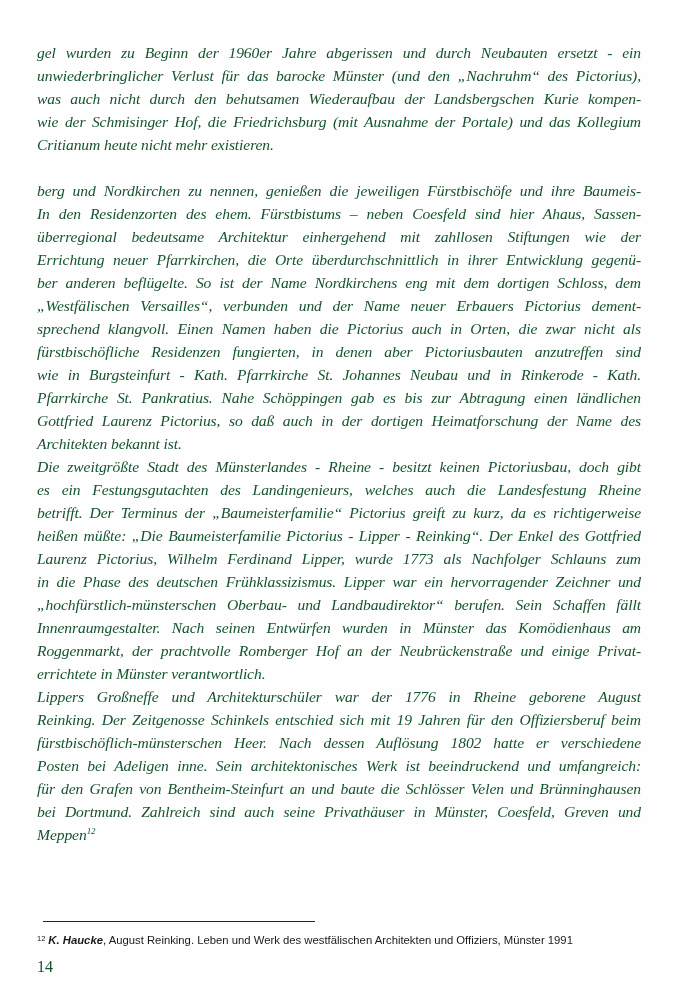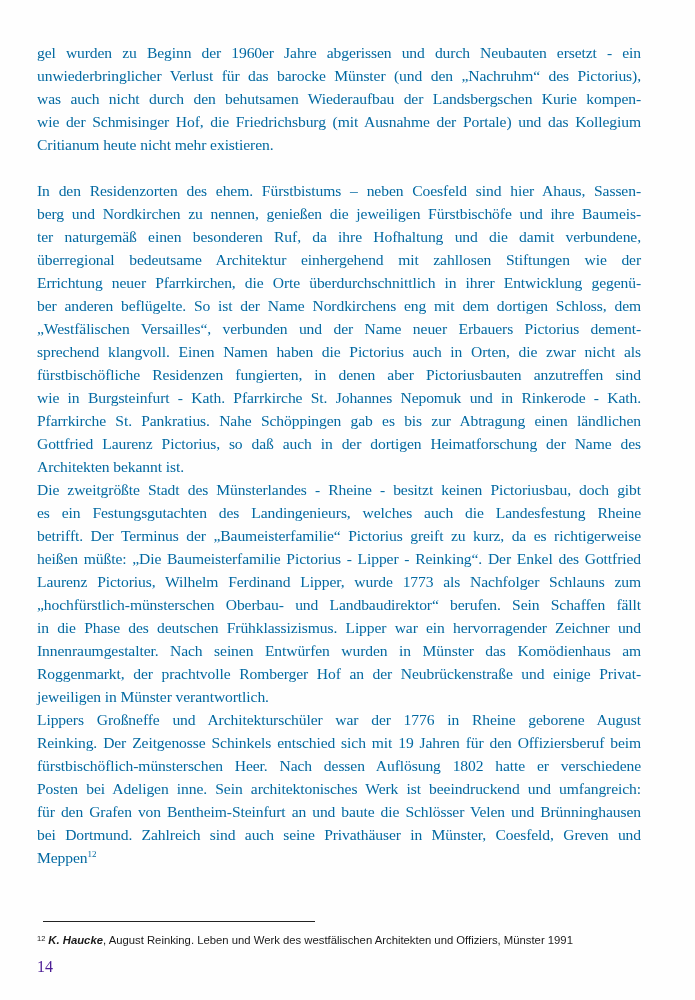--- a/index.html
+++ b/index.html
@@ -1,75 +1,74 @@
 <!DOCTYPE html>
 <html><head>
 <meta charset="utf-8">
 <style>
   html, body { margin: 0; padding: 0; background: #ffffff; }
   body { width: 695px; height: 1000px; position: relative; overflow: hidden; }
   .page { position: absolute; left: 0; top: 0; width: 695px; height: 1000px; background: #fefefe; }
   .body-text {
     position: absolute; left: 37px; top: 41px; width: 604px;
     font-family: "Liberation Serif", serif; font-size: 15.6px; line-height: 23px;
-    color: #0369a1; letter-spacing: -0.1px;
+    color: #14532d; letter-spacing: -0.1px; font-style: italic;
   }
   .body-text .line { display: block; white-space: nowrap; text-align: justify; text-align-last: justify; height: 23px; }
   .body-text .line.last { text-align-last: left; }
   .body-text .gap { display: block; height: 23px; }
   .body-text sup { font-size: 9px; line-height: 0; vertical-align: 6px; }
   .fn-rule { position: absolute; left: 43px; top: 921px; width: 272px; height: 0; border-top: 1.3px solid #222; }
   .footnote {
     position: absolute; left: 37px; top: 934px; width: 620px; white-space: nowrap;
     font-family: "Liberation Sans", sans-serif; font-size: 11.3px; color: #1a1a1a;
   }
   .footnote .fn-num { font-size: 7.5px; vertical-align: 3px; margin-right: 3px; }
   .footnote .fn-author { font-weight: bold; font-style: italic; }
   .page-number {
     position: absolute; left: 37px; top: 958px;
-    font-family: "Liberation Serif", serif; font-size: 16px; color: #4c1d95;
+    font-family: "Liberation Serif", serif; font-size: 16px; color: #14532d;
   }
 </style>
 </head>
 <body>
 
 <div class="page">
   <div class="body-text">
 
     <span class="line">gel wurden zu Beginn der 1960er Jahre abgerissen und durch Neubauten ersetzt - ein</span>
     <span class="line">unwiederbringlicher Verlust für das barocke Münster (und den „Nachruhm“ des Pictorius),</span>
     <span class="line">was auch nicht durch den behutsamen Wiederaufbau der Landsbergschen Kurie kompen-</span>
     <span class="line">wie der Schmisinger Hof, die Friedrichsburg (mit Ausnahme der Portale) und das Kollegium</span>
     <span class="line last">Critianum heute nicht mehr existieren.</span>
     <span class="gap"></span>
 
+    <span class="line">berg und Nordkirchen zu nennen, genießen die jeweiligen Fürstbischöfe und ihre Baumeis-</span>
     <span class="line">In den Residenzorten des ehem. Fürstbistums – neben Coesfeld sind hier Ahaus, Sassen-</span>
-    <span class="line">berg und Nordkirchen zu nennen, genießen die jeweiligen Fürstbischöfe und ihre Baumeis-</span>
-    <span class="line">ter naturgemäß einen besonderen Ruf, da ihre Hofhaltung und die damit verbundene,</span>
     <span class="line">überregional bedeutsame Architektur einhergehend mit zahllosen Stiftungen wie der</span>
     <span class="line">Errichtung neuer Pfarrkirchen, die Orte überdurchschnittlich in ihrer Entwicklung gegenü-</span>
     <span class="line">ber anderen beflügelte. So ist der Name Nordkirchens eng mit dem dortigen Schloss, dem</span>
     <span class="line">„Westfälischen Versailles“, verbunden und der Name neuer Erbauers Pictorius dement-</span>
     <span class="line">sprechend klangvoll. Einen Namen haben die Pictorius auch in Orten, die zwar nicht als</span>
     <span class="line">fürstbischöfliche Residenzen fungierten, in denen aber Pictoriusbauten anzutreffen sind</span>
-    <span class="line">wie in Burgsteinfurt - Kath. Pfarrkirche St. Johannes Nepomuk und in Rinkerode - Kath.</span>
+    <span class="line">wie in Burgsteinfurt - Kath. Pfarrkirche St. Johannes Neubau und in Rinkerode - Kath.</span>
     <span class="line">Pfarrkirche St. Pankratius. Nahe Schöppingen gab es bis zur Abtragung einen ländlichen</span>
     <span class="line">Gottfried Laurenz Pictorius, so daß auch in der dortigen Heimatforschung der Name des</span>
     <span class="line last">Architekten bekannt ist.</span>
 
     <span class="line">Die zweitgrößte Stadt des Münsterlandes - Rheine - besitzt keinen Pictoriusbau, doch gibt</span>
     <span class="line">es ein Festungsgutachten des Landingenieurs, welches auch die Landesfestung Rheine</span>
     <span class="line">betrifft. Der Terminus der „Baumeisterfamilie“ Pictorius greift zu kurz, da es richtigerweise</span>
     <span class="line">heißen müßte: „Die Baumeisterfamilie Pictorius - Lipper - Reinking“. Der Enkel des Gottfried</span>
     <span class="line">Laurenz Pictorius, Wilhelm Ferdinand Lipper, wurde 1773 als Nachfolger Schlauns zum</span>
+    <span class="line">in die Phase des deutschen Frühklassizismus. Lipper war ein hervorragender Zeichner und</span>
     <span class="line">„hochfürstlich-münsterschen Oberbau- und Landbaudirektor“ berufen. Sein Schaffen fällt</span>
-    <span class="line">in die Phase des deutschen Frühklassizismus. Lipper war ein hervorragender Zeichner und</span>
     <span class="line">Innenraumgestalter. Nach seinen Entwürfen wurden in Münster das Komödienhaus am</span>
     <span class="line">Roggenmarkt, der prachtvolle Romberger Hof an der Neubrückenstraße und einige Privat-</span>
-    <span class="line last">jeweiligen in Münster verantwortlich.</span>
+    <span class="line last">errichtete in Münster verantwortlich.</span>
 
     <span class="line">Lippers Großneffe und Architekturschüler war der 1776 in Rheine geborene August</span>
     <span class="line">Reinking. Der Zeitgenosse Schinkels entschied sich mit 19 Jahren für den Offiziersberuf beim</span>
     <span class="line">fürstbischöflich-münsterschen Heer. Nach dessen Auflösung 1802 hatte er verschiedene</span>
     <span class="line">Posten bei Adeligen inne. Sein architektonisches Werk ist beeindruckend und umfangreich:</span>
     <span class="line">für den Grafen von Bentheim-Steinfurt an und baute die Schlösser Velen und Brünninghausen</span>
     <span class="line">bei Dortmund. Zahlreich sind auch seine Privathäuser in Münster, Coesfeld, Greven und</span>
     <span class="line last"><span>Meppen</span><sup>12</sup></span>
   </div>
 

